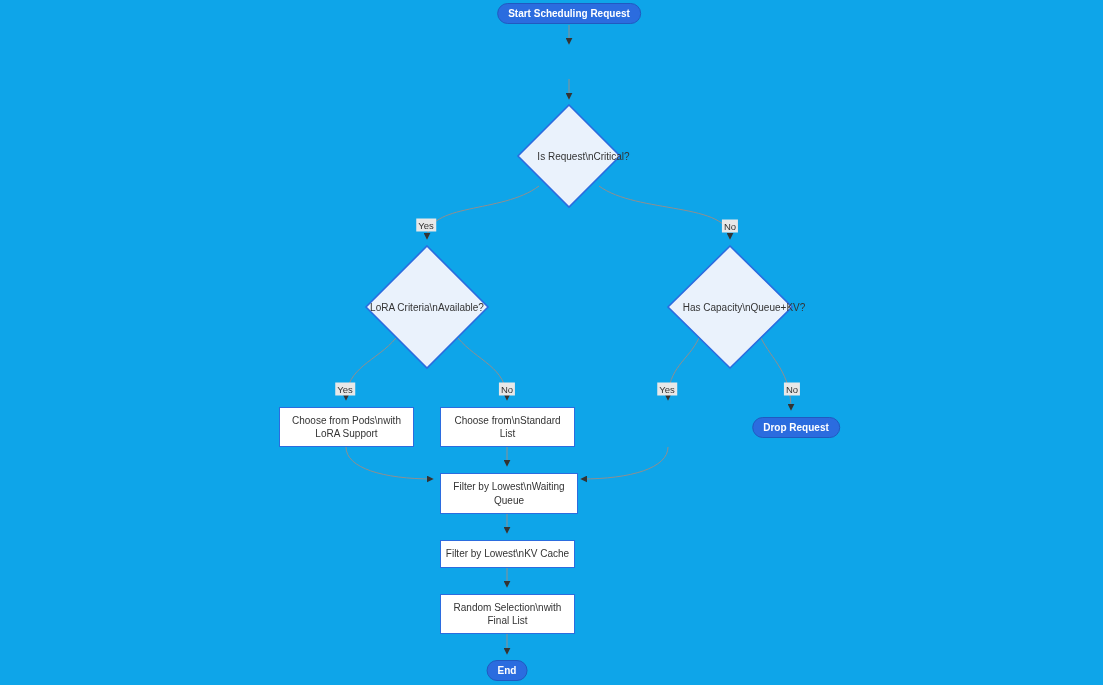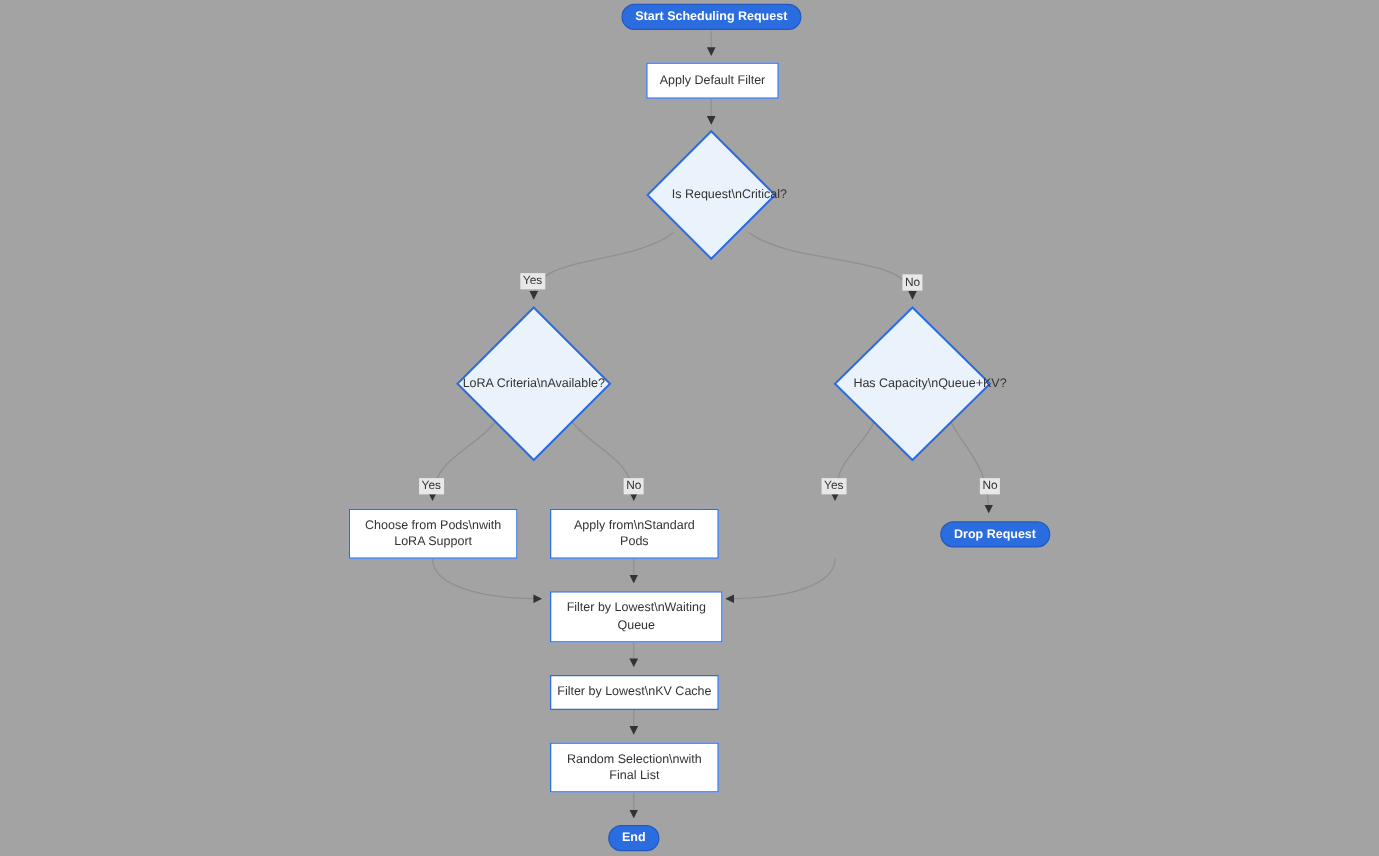--- a/index.html
+++ b/index.html
@@ -8,21 +8,21 @@
     --node-fill:#ffffff;
     --text:#333333;
     --edge:#8f8f8f;
     --arrow:#333333;
     --label-bg:#e8e8e8;
     --pill-fill:#2b6cdf;
     --pill-text:#ffffff;
   }
   html,body{margin:0;padding:0;background:#ffffff;}
   .canvas{
-    position:relative;width:1103px;height:685px;background:#a3a3a3;overflow:hidden;
+    position:relative;width:1103px;height:685px;background:#0ea5e9;overflow:hidden;
     font-family:"Liberation Sans","DejaVu Sans",sans-serif;color:var(--text);
   }
   svg.edges{position:absolute;left:0;top:0;}
   svg.edges path.edge{fill:none;stroke:var(--edge);stroke-width:1;}
   svg.edges polygon.diamond{fill:var(--diamond-fill);stroke:var(--accent);stroke-width:1.6;}
   marker path{fill:var(--arrow);}
   .node-rect{
     position:absolute;background:var(--node-fill);border:1.5px solid var(--accent);
     display:flex;align-items:center;justify-content:center;text-align:center;
     font-size:10px;line-height:13.5px;box-sizing:border-box;
@@ -81,29 +81,26 @@
   <div class="node-stadium" style="left:569px;top:3px;">
     <span>Start Scheduling Request</span>
   </div>
   <div class="node-stadium" style="left:796px;top:417px;">
     <span>Drop Request</span>
   </div>
   <div class="node-stadium" style="left:507px;top:660px;">
     <span>End</span>
   </div>
 
-  <div class="node-rect" style="left:517px;top:50px;width:106px;height:29px;">
-    <span class="inner nowrap">Apply Default Filter</span>
-  </div>
 
   <div class="node-rect" style="left:279px;top:407px;width:135px;height:40px;">
     <span class="inner" style="max-width:126px;">Choose from Pods\nwith LoRA Support</span>
   </div>
   <div class="node-rect" style="left:440px;top:407px;width:135px;height:40px;">
-    <span class="inner" style="max-width:120px;">Apply from\nStandard Pods</span>
+    <span class="inner" style="max-width:120px;">Choose from\nStandard List</span>
   </div>
 
   <div class="node-rect" style="left:440px;top:473px;width:138px;height:41px;">
     <span class="inner" style="max-width:130px;">Filter by Lowest\nWaiting Queue</span>
   </div>
   <div class="node-rect" style="left:440px;top:540px;width:135px;height:28px;">
     <span class="inner nowrap">Filter by Lowest\nKV Cache</span>
   </div>
   <div class="node-rect" style="left:440px;top:594px;width:135px;height:40px;">
     <span class="inner" style="max-width:130px;">Random Selection\nwith Final List</span>

